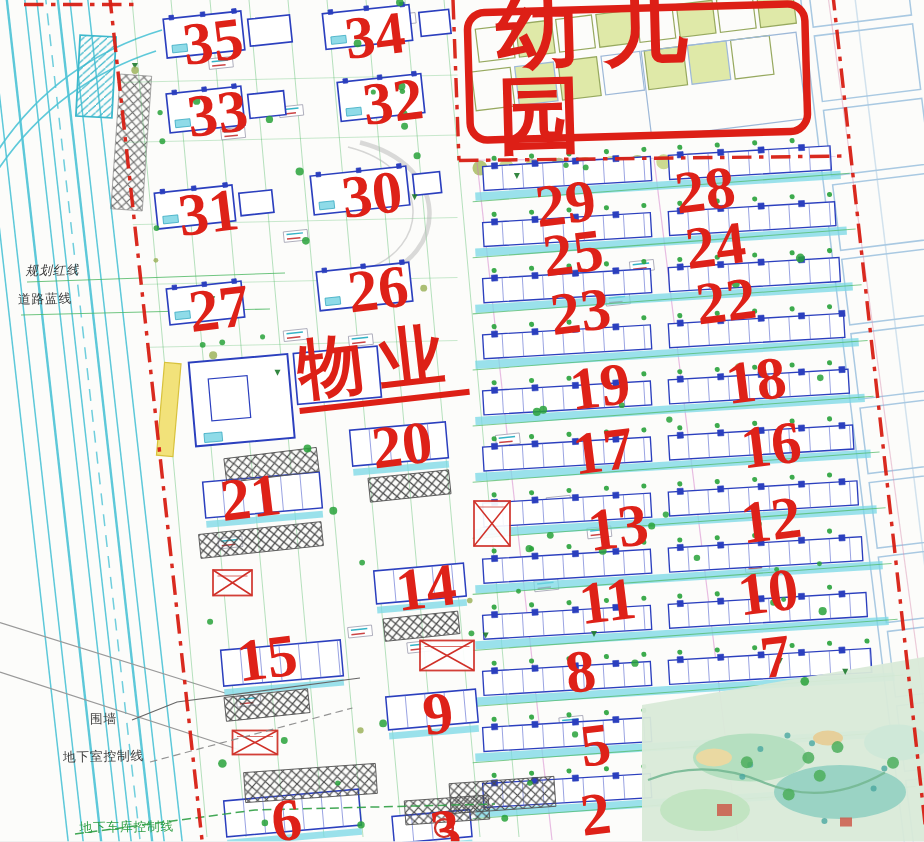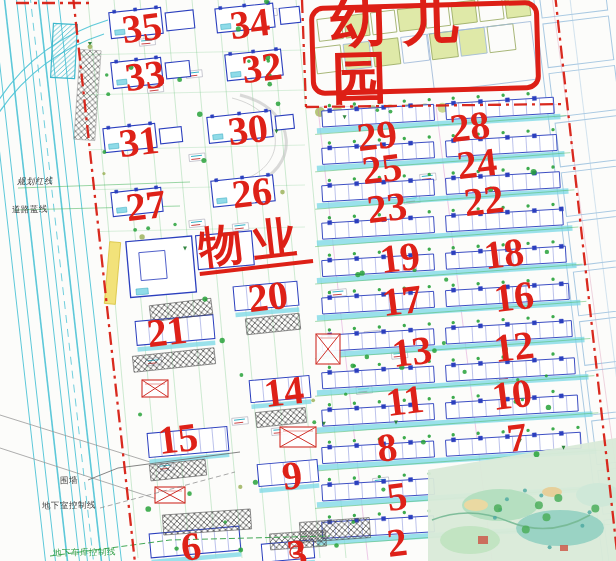--- a/index.html
+++ b/index.html
@@ -990,18 +990,18 @@
       <div class="bnum" style="left: 397px; top: 499px; color: rgb(222, 33, 24);">5</div>
       <div class="bnum" style="left: 297px; top: 556px; color: rgb(222, 33, 24);">3</div>
       <div class="bnum" style="left: 397px; top: 545px; color: rgb(222, 33, 24);">2</div>
     </div>
   <div class="kg-box">
     <span>幼儿园</span>
   </div>
   <div class="wy">物业</div>
   <div id="annos">
       <div class="anno" style="left: 17px; top: 177px; color: rgb(58, 58, 58); font-style: italic;">规划红线</div>
-      <div class="anno" style="left: 12px; top: 206px; color: rgb(58, 58, 58); font-family: Liberation Mono, monospace;">道路蓝线</div>
+      <div class="anno" style="left: 12px; top: 196px; color: rgb(58, 58, 58);">道路蓝线</div>
       <div class="anno" style="left: 60px; top: 476px; color: rgb(58, 58, 58);">围墙</div>
       <div class="anno" style="left: 42px; top: 501px; color: rgb(58, 58, 58);">地下室控制线</div>
       <div class="anno" style="left: 53px; top: 548px; color: rgb(47, 158, 68);">地下车库控制线</div>
     </div>
 </div>
 
 </body></html>

